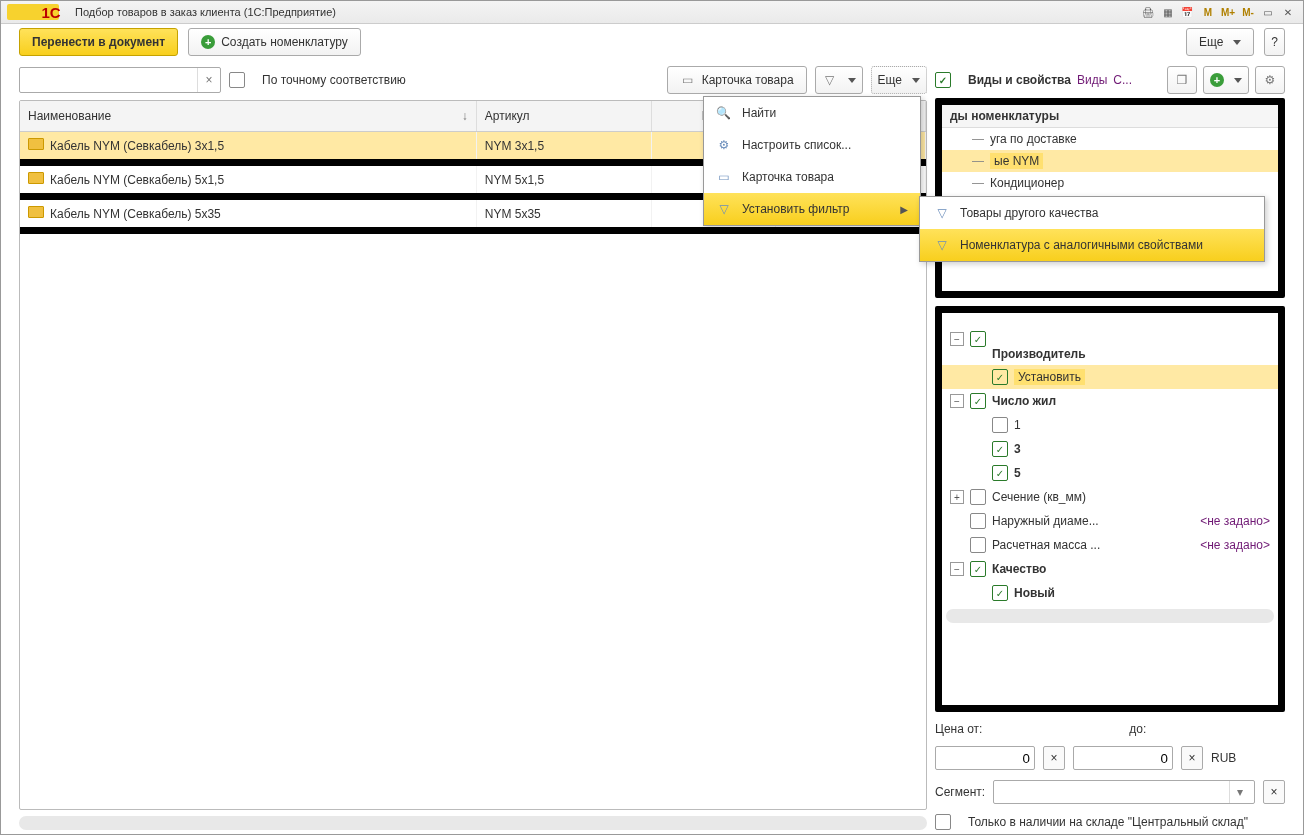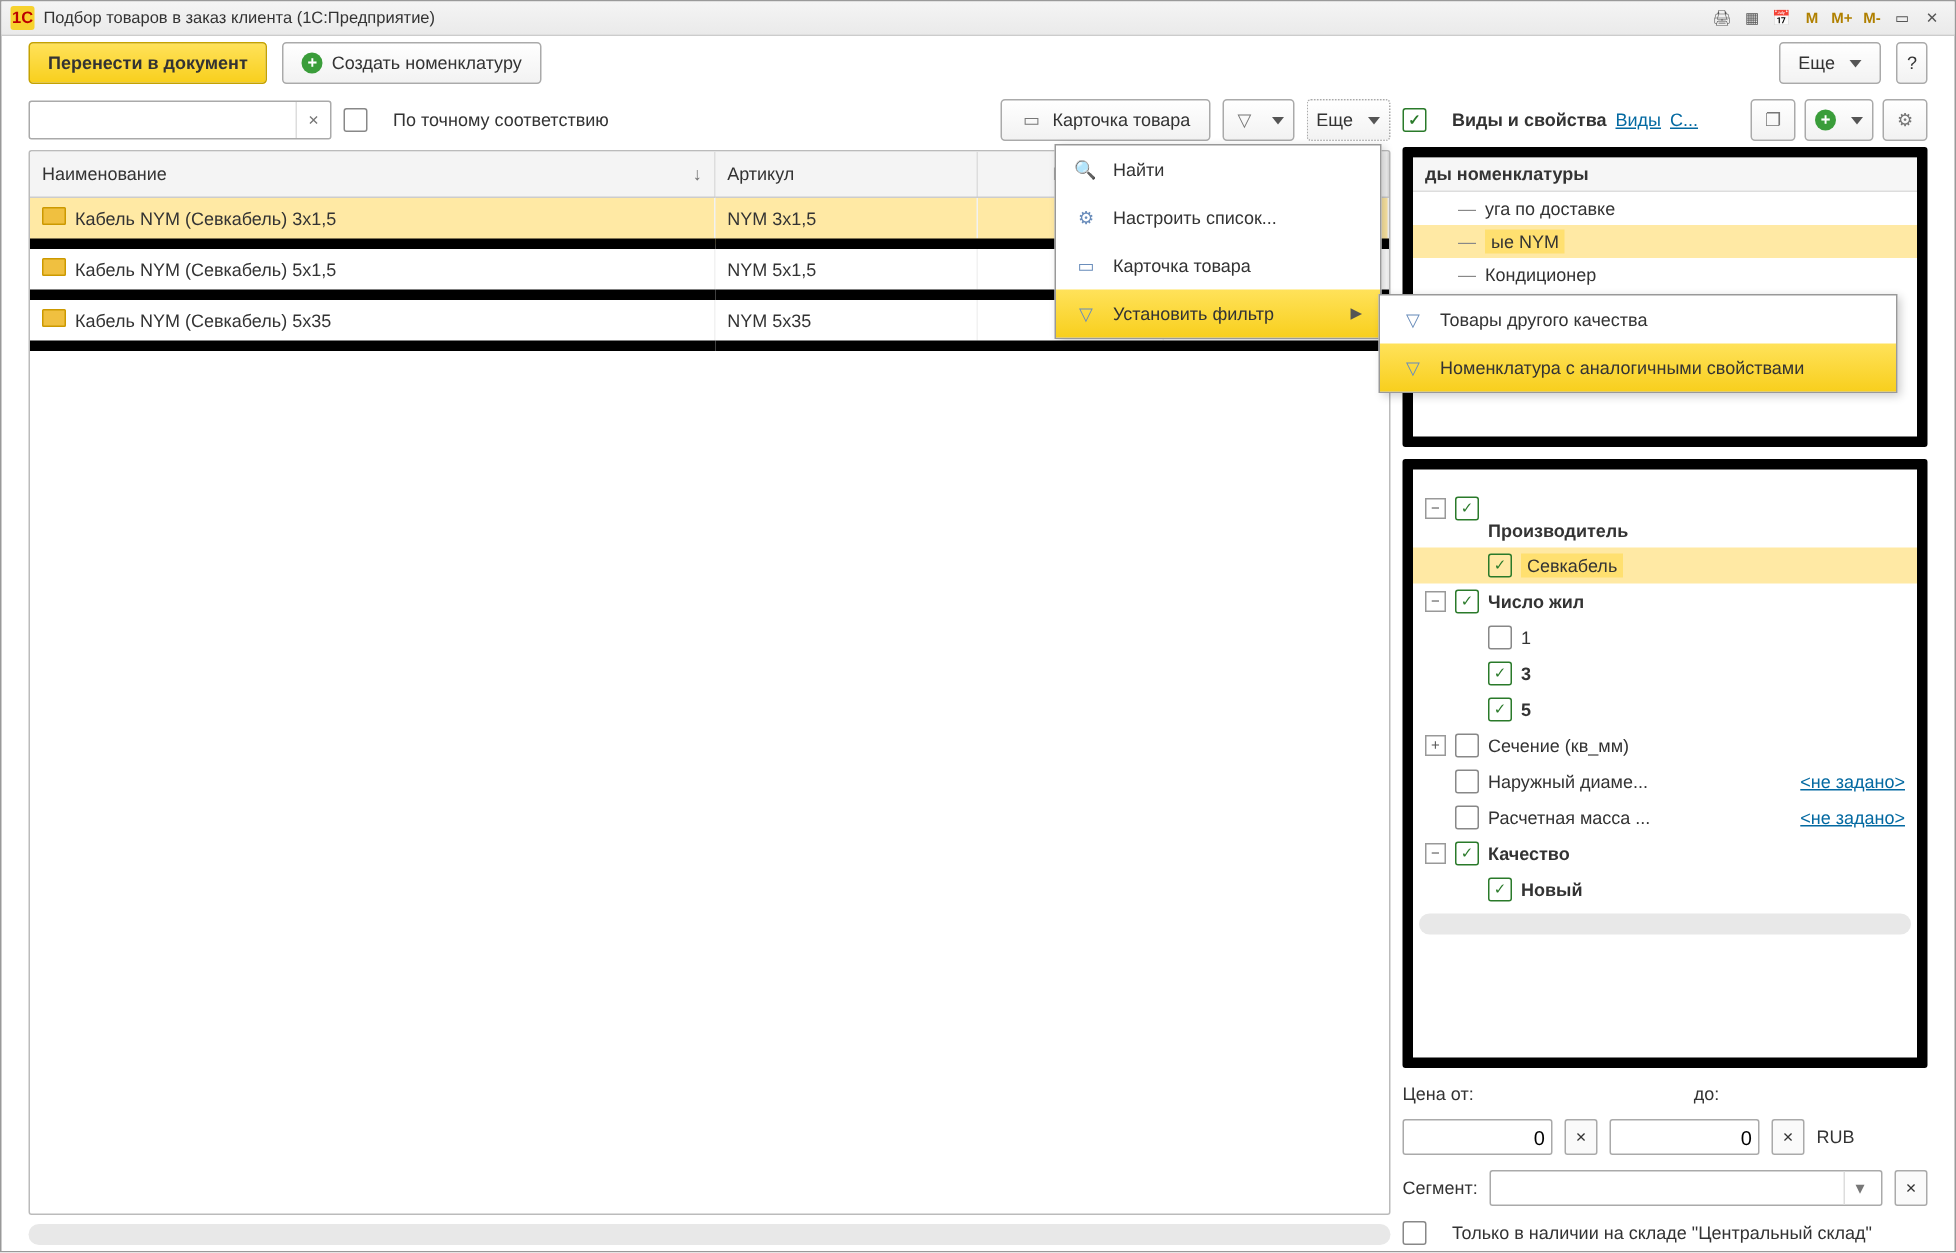--- a/index.html
+++ b/index.html
@@ -24,21 +24,21 @@
   background: linear-gradient(#f4f4f4, #eaeaea);
   border-bottom: 1px solid #ccc;
   display: flex;
   align-items: center;
   padding: 0 6px;
   font-size: 11px;
 }
 .titlebar .icon-1c {
   width: 16px; height: 16px; background: #f7d22e; border-radius: 2px;
   display: inline-flex; align-items: center; justify-content: center;
-  font-size: 11px; font-weight: bold; color: #b00; margin-right: 6px;
+  font-size: 15px; font-weight: bold; color: #b00; margin-right: 16px; padding-left: 36px;
 }
 .titlebar .title { flex: 0 0 auto; }
 .titlebar .spacer { flex: 1; }
 .titlebar .tb-btn {
   margin-left: 2px;
   width: 18px; height: 16px;
   display: inline-flex; align-items: center; justify-content: center;
   font-size: 10px; color: #555; cursor: pointer;
 }
 .titlebar .tb-btn.m { font-weight: bold; color: #b08000; }
@@ -154,21 +154,21 @@
 .folder-icon {
   display: inline-block; width: 14px; height: 10px;
   background: #f0c040; border: 1px solid #cc9900;
   border-radius: 1px; margin-right: 6px;
 }
 .right-toolbar {
   display: flex;
   align-items: center;
   gap: 6px;
 }
-.link { color: #0369a1; text-decoration: underline; cursor: pointer; }
+.link { color: #701a75; cursor: pointer; }
 .tree-panel, .props-panel {
   border: 7px solid #000000;
   border-radius: 2px;
   overflow: auto;
   background: #fff;
 }
 .tree-panel { height: 186px; }
 .props-panel { flex: 1; margin-top: 4px; }
 .tree-row, .prop-row {
   display: flex; align-items: center;
@@ -405,21 +405,21 @@
       <div class="props-panel">
         <div id="props-body">
             <div class="prop-row">
               <span class="exp">−</span>
               <span class="box checked" style="width:14px;height:14px;border:1px solid #2a7a2a;border-radius:2px;display:inline-flex;align-items:center;justify-content:center;color:#2a7a2a;font-size:10px;">✓</span>
               <span class="label" style="font-weight:bold;margin-top:30px;">Производитель</span>
             </div>
             <div class="prop-row sel">
               <span style="width:36px; display:inline-block;"></span>
               <span class="box checked" style="width:14px;height:14px;border:1px solid #2a7a2a;border-radius:2px;display:inline-flex;align-items:center;justify-content:center;color:#2a7a2a;font-size:10px;">✓</span>
-              <span class="label" style=""><span style="background:#ffe070;padding:1px 4px;">Севкабель</span></span>
+              <span class="label" style=""><span style="background:#ffe070;padding:1px 4px;">Установить</span></span>
             </div>
             <div class="prop-row">
               <span class="exp">−</span>
               <span class="box checked" style="width:14px;height:14px;border:1px solid #2a7a2a;border-radius:2px;display:inline-flex;align-items:center;justify-content:center;color:#2a7a2a;font-size:10px;">✓</span>
               <span class="label" style="font-weight:bold;">Число жил</span>
             </div>
             <div class="prop-row">
               <span style="width:36px; display:inline-block;"></span>
               <span class="box " style="width:14px;height:14px;border:1px solid #888;border-radius:2px;display:inline-flex;align-items:center;justify-content:center;color:#2a7a2a;font-size:10px;"></span>
               <span class="label" style="">1</span>

